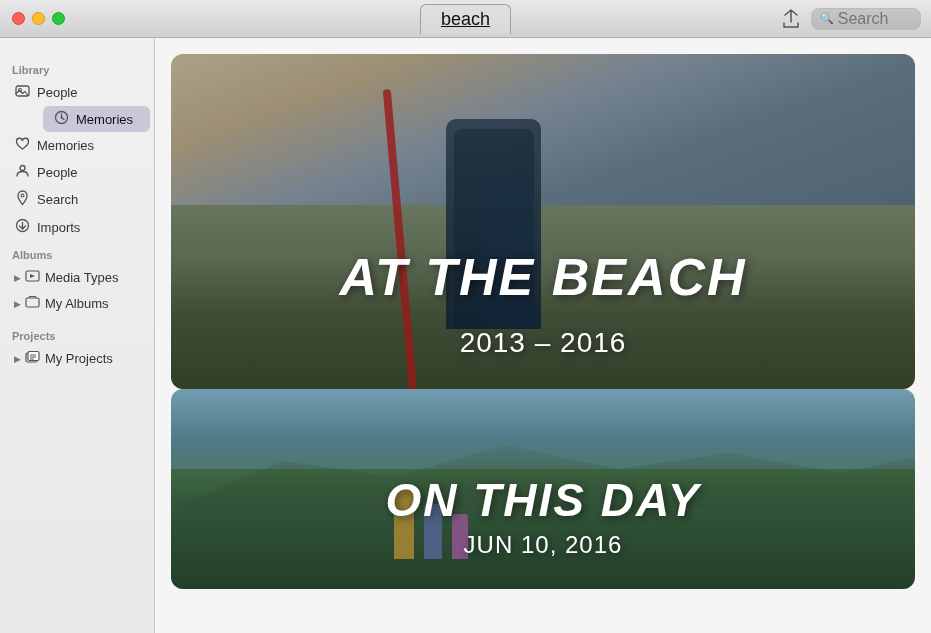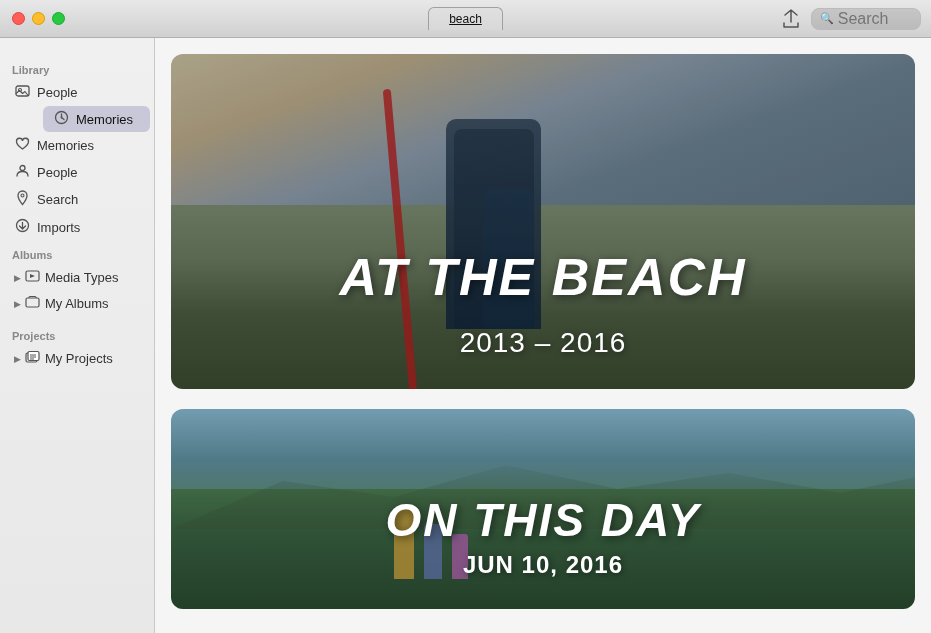--- a/index.html
+++ b/index.html
@@ -45,21 +45,21 @@
     .traffic-light.minimize { background: #febc2e; border: 1px solid #d4a000; }
     .traffic-light.maximize { background: #28c840; border: 1px solid #1aab29; }
 
     .tabs {
       display: flex;
       gap: 2px;
     }
 
     .tab {
       padding: 4px 20px;
-      font-size: 12px;
+      font-size: 18px;
       color: #333;
       background: linear-gradient(to bottom, #d0d0d0, #c0c0c0);
       border-radius: 6px 6px 0 0;
       border: 1px solid #a0a0a0;
       border-bottom: none;
       cursor: pointer;
       user-select: none;
       text-decoration: underline;
     }
 
@@ -190,21 +190,21 @@
     }
 
     
     .content {
       flex: 1;
       background: #f5f5f5;
       overflow-y: auto;
       padding: 16px;
       display: flex;
       flex-direction: column;
-      gap: 20px;
+      gap: 0;
     }
 
     
     .memory-card {
       width: 100%;
       border-radius: 12px;
       overflow: hidden;
       position: relative;
       cursor: pointer;
       flex-shrink: 0;
@@ -256,21 +256,21 @@
       font-size: 46px;
       font-weight: 700;
       color: white;
       text-shadow: 2px 2px 8px rgba(0,0,0,0.5);
       letter-spacing: 2px;
       font-style: italic;
     }
 
     .memory-subtitle-sm {
       font-size: 24px;
-      font-weight: 700;
+      font-weight: 400;
       color: white;
       text-shadow: 1px 1px 6px rgba(0,0,0,0.5);
       margin-top: 4px;
       letter-spacing: 1px;
     }
 
   </style>
 </head>
 <body>
 

